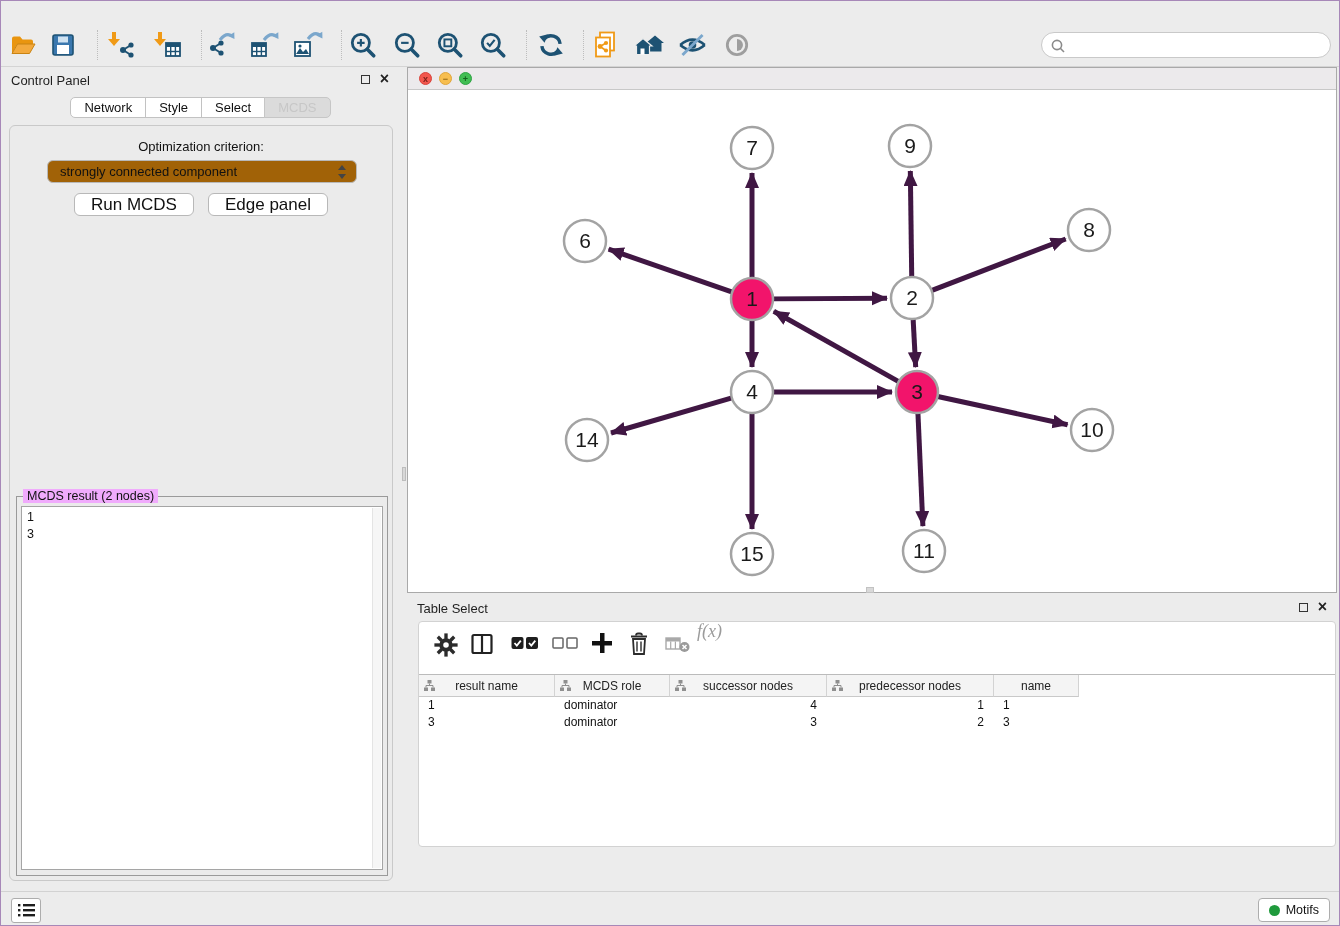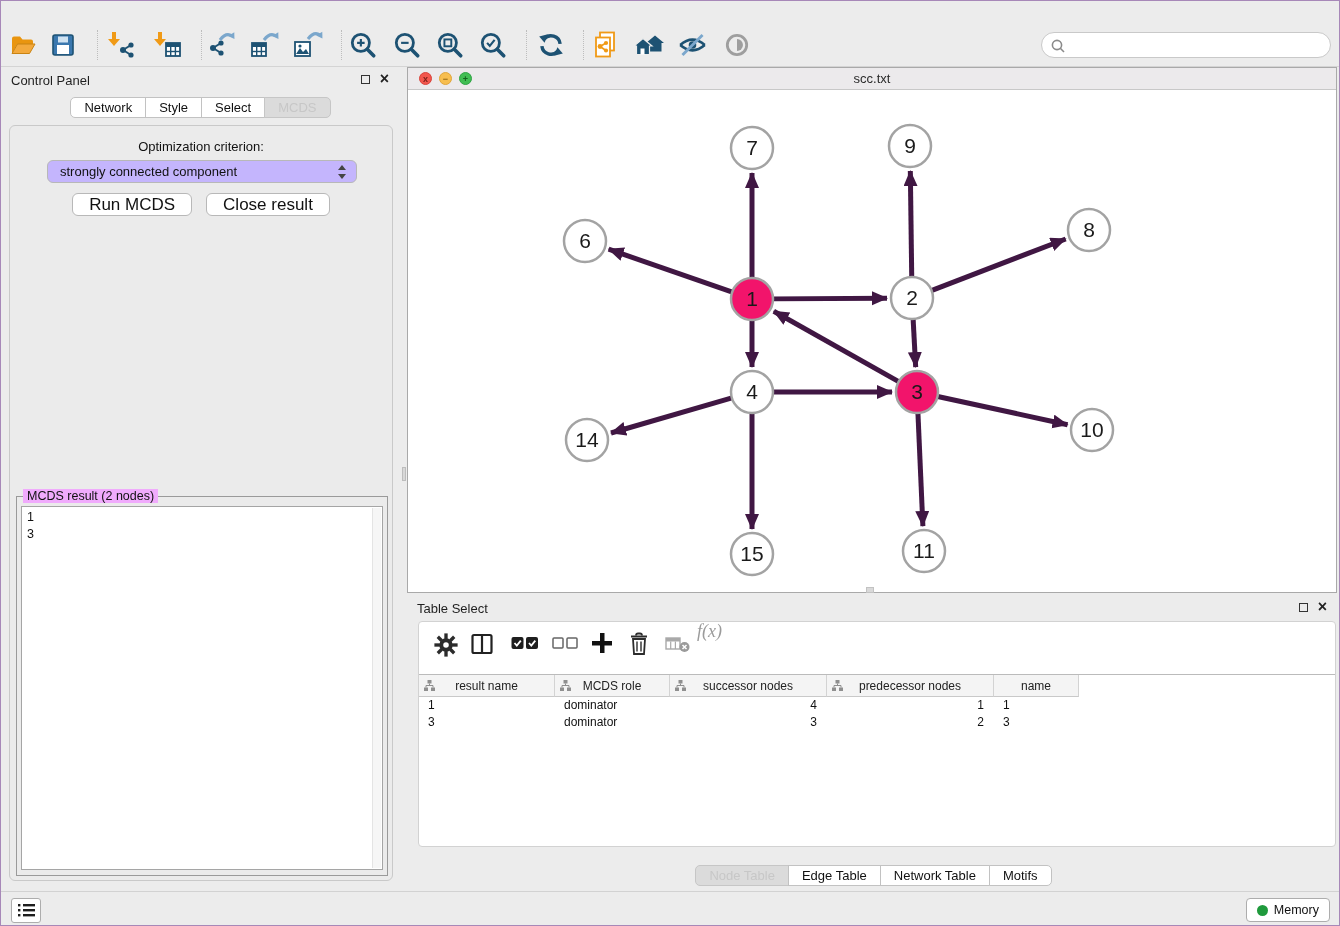--- a/index.html
+++ b/index.html
@@ -27,21 +27,21 @@
   .float-ico{width:9px;height:9px;border:1.5px solid #333;display:inline-block;}
   .close-ico{font-size:16px;font-weight:700;color:#222;line-height:10px;}
   .cp-tabs{position:absolute;left:0;right:0;top:30px;display:flex;justify-content:center;}
   .cp-tab,.tp-tab{padding:2px 13px;background:#fff;border:1px solid #C2C2C2;font-size:13px;color:#111;margin-left:-1px;}
   .cp-tab:first-child,.tp-tab:first-child{border-radius:5px 0 0 5px;}
   .cp-tab:last-child,.tp-tab:last-child{border-radius:0 5px 5px 0;}
   .cp-tab.sel,.tp-tab.sel{background:#DBDBDB;color:#C7C7C7;border-color:#C6C6C6;}
   .cp-box{position:absolute;left:8px;top:58px;width:384px;height:756px;background:#EBEBEB;
     border:1px solid #C9C9C9;border-radius:6px;}
   .opt-label{position:absolute;left:0;right:0;top:13px;text-align:center;font-size:13px;color:#111;}
-  .dropdown{position:absolute;left:37px;top:34px;width:310px;height:23px;background:#c4b5fd;border:1px solid #B8B8B8;
+  .dropdown{position:absolute;left:37px;top:34px;width:310px;height:23px;background:#a16207;border:1px solid #B8B8B8;
     border-radius:6px;font-size:13px;color:#111;line-height:21px;padding-left:12px;}
   .stepper{position:absolute;right:9px;top:3px;width:10px;height:16px;}
   .stepper .up{position:absolute;top:1px;left:1px;width:0;height:0;border-left:4px solid transparent;border-right:4px solid transparent;border-bottom:5px solid #444;}
   .stepper .dn{position:absolute;bottom:1px;left:1px;width:0;height:0;border-left:4px solid transparent;border-right:4px solid transparent;border-top:5px solid #444;}
   .btnrow{position:absolute;left:0;right:0;top:67px;display:flex;justify-content:center;gap:14px;}
   .pbtn{height:23px;padding:0 16px;background:#fff;border:1px solid #B8B8B8;border-radius:6px;font-size:17px;color:#111;
     font-family:"Liberation Sans",sans-serif;}
   .resgroup{position:absolute;left:6px;top:370px;width:372px;height:380px;border:1px solid #9A9A9A;}
   .reslegend{position:absolute;top:-8px;left:6px;background:#f0abfc;padding:0 4px;font-size:12.5px;color:#111;}
   .resarea{position:absolute;left:4px;right:4px;top:9px;bottom:5px;background:#fff;border:1px solid #A5A5A5;}
@@ -257,21 +257,21 @@
       <div class="opt-label">Optimization criterion:</div>
       <div class="dropdown">
         <span>strongly connected component</span>
         <span class="stepper">
             <span class="up"></span>
             <span class="dn"></span>
           </span>
       </div>
       <div class="btnrow">
         <button class="pbtn">Run MCDS</button>
-        <button class="pbtn">Close result</button>
+        <button class="pbtn">Edge panel</button>
       </div>
       <div class="resgroup">
         <span class="reslegend">MCDS result (2 nodes)</span>
         <div class="resarea">
           <div class="restext">1
 3</div>
           <div class="resscroll"></div>
         </div>
       </div>
     </div>
@@ -281,21 +281,20 @@
       <div class="vgrip"></div>
     </div>
 
   <div class="netwin">
     <div class="nethead">
       <div class="traffic" style="top:4px;left:11px;gap:7px;">
         <span class="ntl r">x</span>
         <span class="ntl y">−</span>
         <span class="ntl g">+</span>
       </div>
-      <div class="nettitle">scc.txt</div>
     </div>
     <svg id="graph-svg" style="position:absolute;left:0;top:22px;" width="928" height="502" viewBox="0 0 928 502">
         <defs>
           <marker id="arrow" markerUnits="userSpaceOnUse" markerWidth="18" markerHeight="16" refX="15" refY="7" orient="auto">
             <path d="M0 0 L16 7 L0 14 Z" fill="#401743"></path>
           </marker>
         </defs>
         <line x1="344" y1="189" x2="344" y2="83" stroke="#401743" stroke-width="5" marker-end="url(#arrow)"></line>
         <line x1="325.1070136482767" y1="202.43836402155716" x2="200.61623293965417" y2="159.20204497305355" stroke="#401743" stroke-width="5" marker-end="url(#arrow)"></line>
         <line x1="363.9996093864437" y1="208.87500244133471" x2="479.00048826694535" y2="208.15624694833159" stroke="#401743" stroke-width="5" marker-end="url(#arrow)"></line>
@@ -471,39 +470,33 @@
             <div class="trow">
               <div class="td" style="width: 136px; text-align: left; padding: 0px 0px 0px 9px;">3</div>
               <div class="td" style="width: 115px; text-align: left; padding: 0px 0px 0px 9px;">dominator</div>
               <div class="td" style="width: 157px; text-align: right; padding: 0px 10px 0px 0px;">3</div>
               <div class="td" style="width: 167px; text-align: right; padding: 0px 10px 0px 0px;">2</div>
               <div class="td" style="width: 85px; text-align: left; padding: 0px 0px 0px 9px;">3</div>
             </div>
           </div>
       </div>
     </div>
-    <div class="tp-tabs" id="tp-tabs">
-        <div class="tp-tab sel">Node Table</div>
-        <div class="tp-tab">Edge Table</div>
-        <div class="tp-tab">Network Table</div>
-        <div class="tp-tab">Motifs</div>
-      </div>
   </div>
 
   <div class="statusbar">
     <div class="listbtn">
       <svg width="17" height="15" viewBox="0 0 17 15">
         <g fill="#1E1E1E">
           <rect x="0" y="1" width="2.4" height="2.4"></rect>
             <rect x="5" y="1" width="12" height="2.4"></rect>
           <rect x="0" y="6" width="2.4" height="2.4"></rect>
             <rect x="5" y="6" width="12" height="2.4"></rect>
           <rect x="0" y="11" width="2.4" height="2.4"></rect>
             <rect x="5" y="11" width="12" height="2.4"></rect>
         </g>
       </svg>
     </div>
     <div class="membtn">
       <span class="memdot"></span>
-      <span>Memory</span>
+      <span>Motifs</span>
     </div>
   </div>
 </div>
 
 </body></html>

